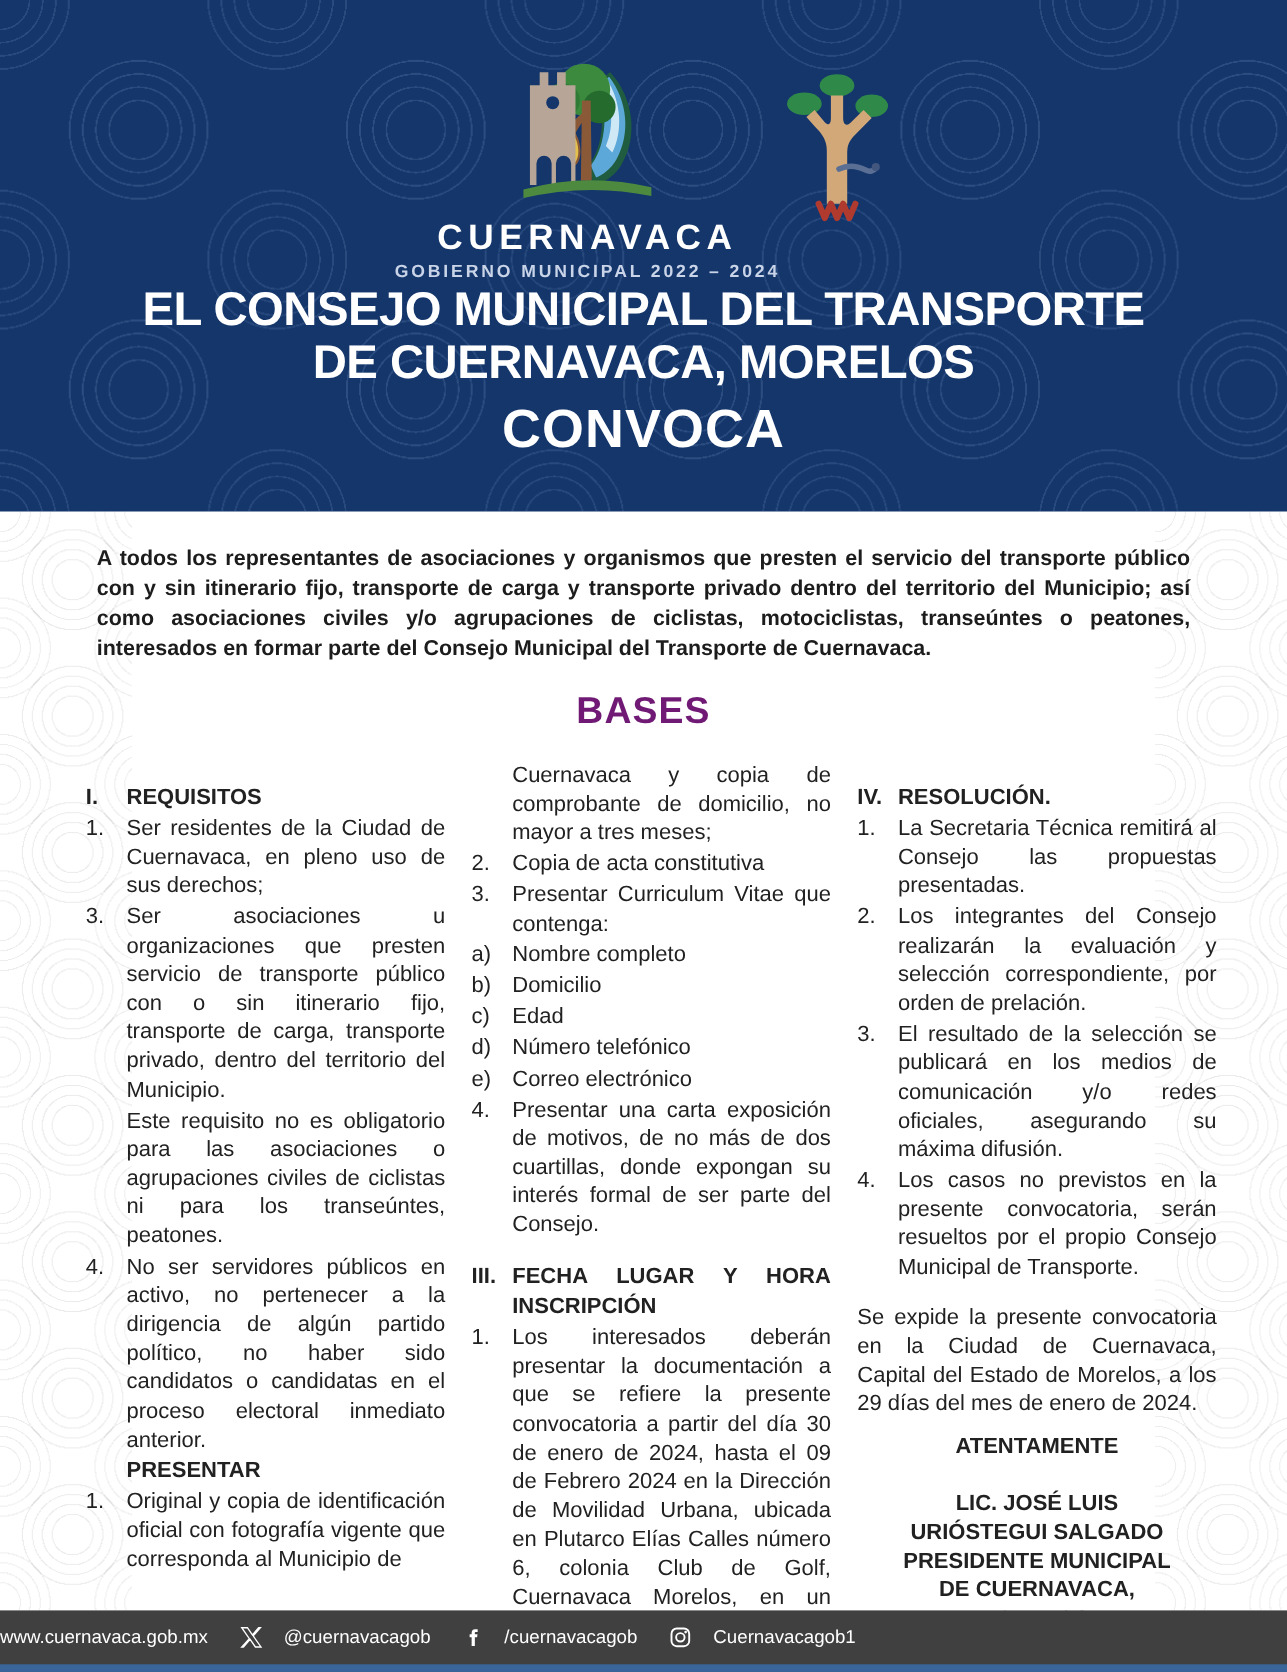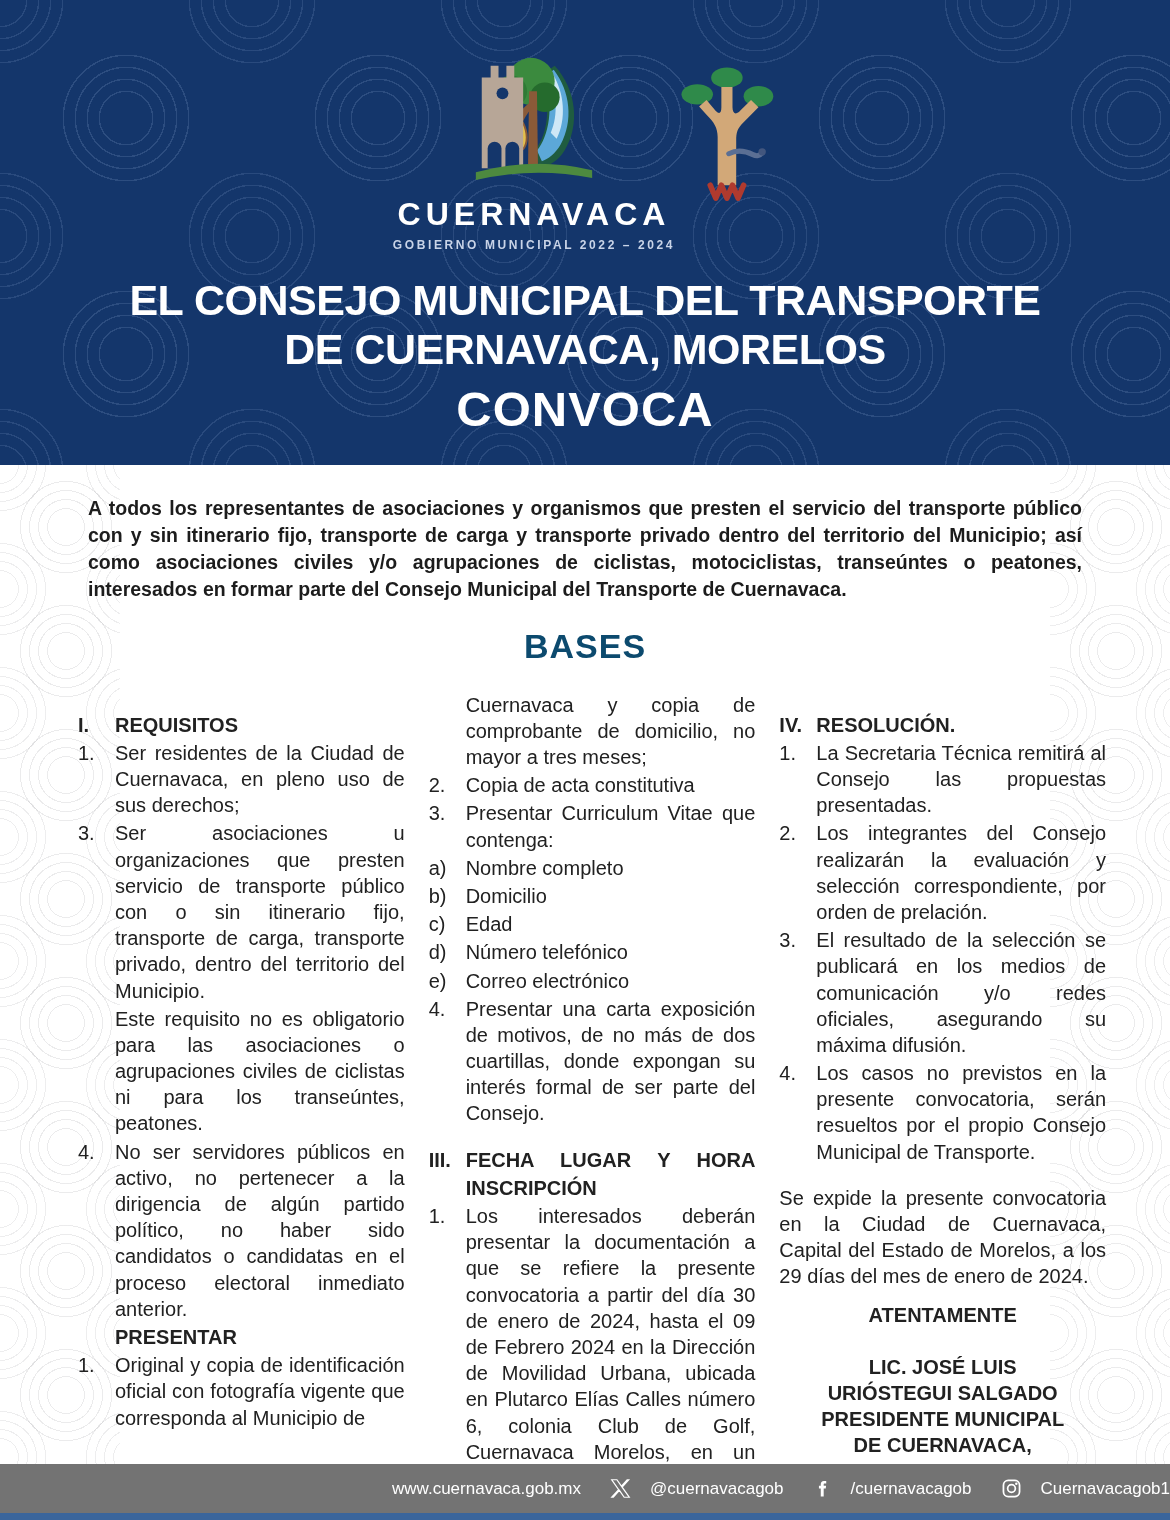--- a/index.html
+++ b/index.html
@@ -18,63 +18,63 @@
     background-image:
       radial-gradient(circle at 50% 50%, rgba(0,0,0,0) 0 26px, rgba(150,178,220,.35) 26px 27.5px, rgba(0,0,0,0) 27.5px 38px, rgba(150,178,220,.35) 38px 39.5px, rgba(0,0,0,0) 39.5px 50px, rgba(150,178,220,.35) 50px 51.5px, rgba(0,0,0,0) 51.5px 62px, rgba(150,178,220,.35) 62px 63.5px, rgba(0,0,0,0) 63.5px),
       radial-gradient(circle at 50% 50%, rgba(0,0,0,0) 0 26px, rgba(150,178,220,.3) 26px 27.5px, rgba(0,0,0,0) 27.5px 38px, rgba(150,178,220,.3) 38px 39.5px, rgba(0,0,0,0) 39.5px 50px, rgba(150,178,220,.3) 50px 51.5px, rgba(0,0,0,0) 51.5px 62px, rgba(150,178,220,.3) 62px 63.5px, rgba(0,0,0,0) 63.5px);
     background-size:252px 236px, 252px 236px;
     background-position:0 0, 126px 118px;
   }
   .hdr-inner{ position:relative; z-index:1; }
   .logo-row{ display:flex; justify-content:center; align-items:flex-start; padding-top:48px; }
   .logo-main{ display:flex; flex-direction:column; align-items:center; }
   .logo-word{ color:#fff; font-size:32px; font-weight:700; letter-spacing:5px; margin-top:6px; }
-  .logo-sub{ color:#c9d4e8; font-size:12px; font-weight:700; letter-spacing:2.6px; margin-top:5px; }
+  .logo-sub{ color:#c9d4e8; font-size:16px; font-weight:700; letter-spacing:2.6px; margin-top:5px; }
   .tree-glyph{ margin-top:14px; }
   .t1{ color:#fff; font-weight:800; font-size:43px; line-height:1.13; text-align:center; letter-spacing:-.5px; }
-  .t1.first{ margin-top:24px; }
+  .t1.first{ }
   .t2{ color:#fff; font-weight:800; font-size:49px; text-align:center; letter-spacing:1px; margin-top:8px; }
   
   .bodyarea{ position:relative; height:999px; }
   .edge-pattern{
     position:absolute; top:0; bottom:0; width:120px; opacity:1; pointer-events:none;
     background-image:
       radial-gradient(circle at 50% 50%, rgba(0,0,0,0) 0 18px, rgba(60,60,70,.10) 18px 19px, rgba(0,0,0,0) 19px 27px, rgba(60,60,70,.10) 27px 28px, rgba(0,0,0,0) 28px 36px, rgba(60,60,70,.10) 36px 37px, rgba(0,0,0,0) 37px 45px, rgba(60,60,70,.10) 45px 46px, rgba(0,0,0,0) 46px),
       radial-gradient(circle at 50% 50%, rgba(0,0,0,0) 0 18px, rgba(60,60,70,.09) 18px 19px, rgba(0,0,0,0) 19px 27px, rgba(60,60,70,.09) 27px 28px, rgba(0,0,0,0) 28px 36px, rgba(60,60,70,.09) 36px 37px, rgba(0,0,0,0) 37px 45px, rgba(60,60,70,.09) 45px 46px, rgba(0,0,0,0) 46px);
     background-size:132px 124px, 132px 124px;
     background-position:0 0, 66px 62px;
   }
   .edge-pattern.left{ left:0; } .edge-pattern.right{ right:0; }
   .intro{
     padding:30px 88px 0 88px; font-size:19.5px; font-weight:700; color:#1c1c1c;
     text-align:justify; line-height:1.38;
   }
   .bases{
-    text-align:center; color:#0c4a6e; font-size:34px; font-weight:800;
+    text-align:center; color:#701a75; font-size:34px; font-weight:800;
     letter-spacing:1px; margin-top:24px;
   }
   .cols{ display:flex; gap:24px; padding:26px 64px 0 78px; }
   .col{ flex:1 1 0; color:#212121; font-size:20px; line-height:1.31; }
   .blk{ display:flex; margin-bottom:2px; }
   .blk .marker{ flex:0 0 37px; }
   .blk .txt{ flex:1 1 auto; text-align:justify; }
   .h .marker,.h .txt,.hspread .marker,.hspread .txt,
   .contb .txt,.contbspread .txt{ font-weight:700; }
   .h,.hspread{ margin-top:20px; }
   .hspread .txt,.contbspread .txt{ text-align:justify; text-align-last:justify; }
   .cont,.contb,.contbspread{ padding-left:37px; }
   .para{ margin-top:20px; }
   .center{ justify-content:center; margin-top:12px; }
   .center .txt{ flex:0 1 auto; font-weight:700; text-align:center; }
   .sig{ justify-content:center; margin-top:26px; }
   .sig .txt{ flex:0 1 auto; font-weight:700; text-align:center; max-width:262px; }
   
   .ftr{
     position:absolute; left:0; right:0; bottom:0; height:56px;
-    background:#737373; display:flex; align-items:center; justify-content:flex-end;
+    background:#404040; display:flex; align-items:center; justify-content:flex-start;
     gap:15px; color:#fff; font-size:17px; padding-bottom:7px;
   }
   .ftr .strip{ position:absolute; left:0; right:0; bottom:0; height:7px; background:#3a659b; }
   .fico{ display:inline-flex; align-items:center; }
   .gap-l{ margin-left:14px; } .gap-s{ margin-left:4px; }
 </style>
 </head>
 <body>
 
 <div class="page">

